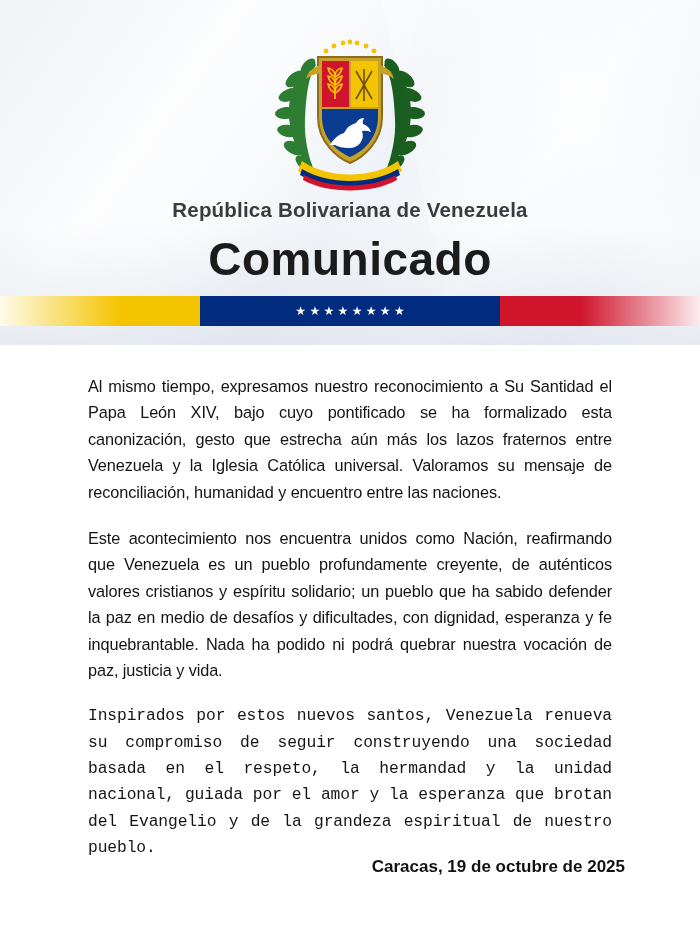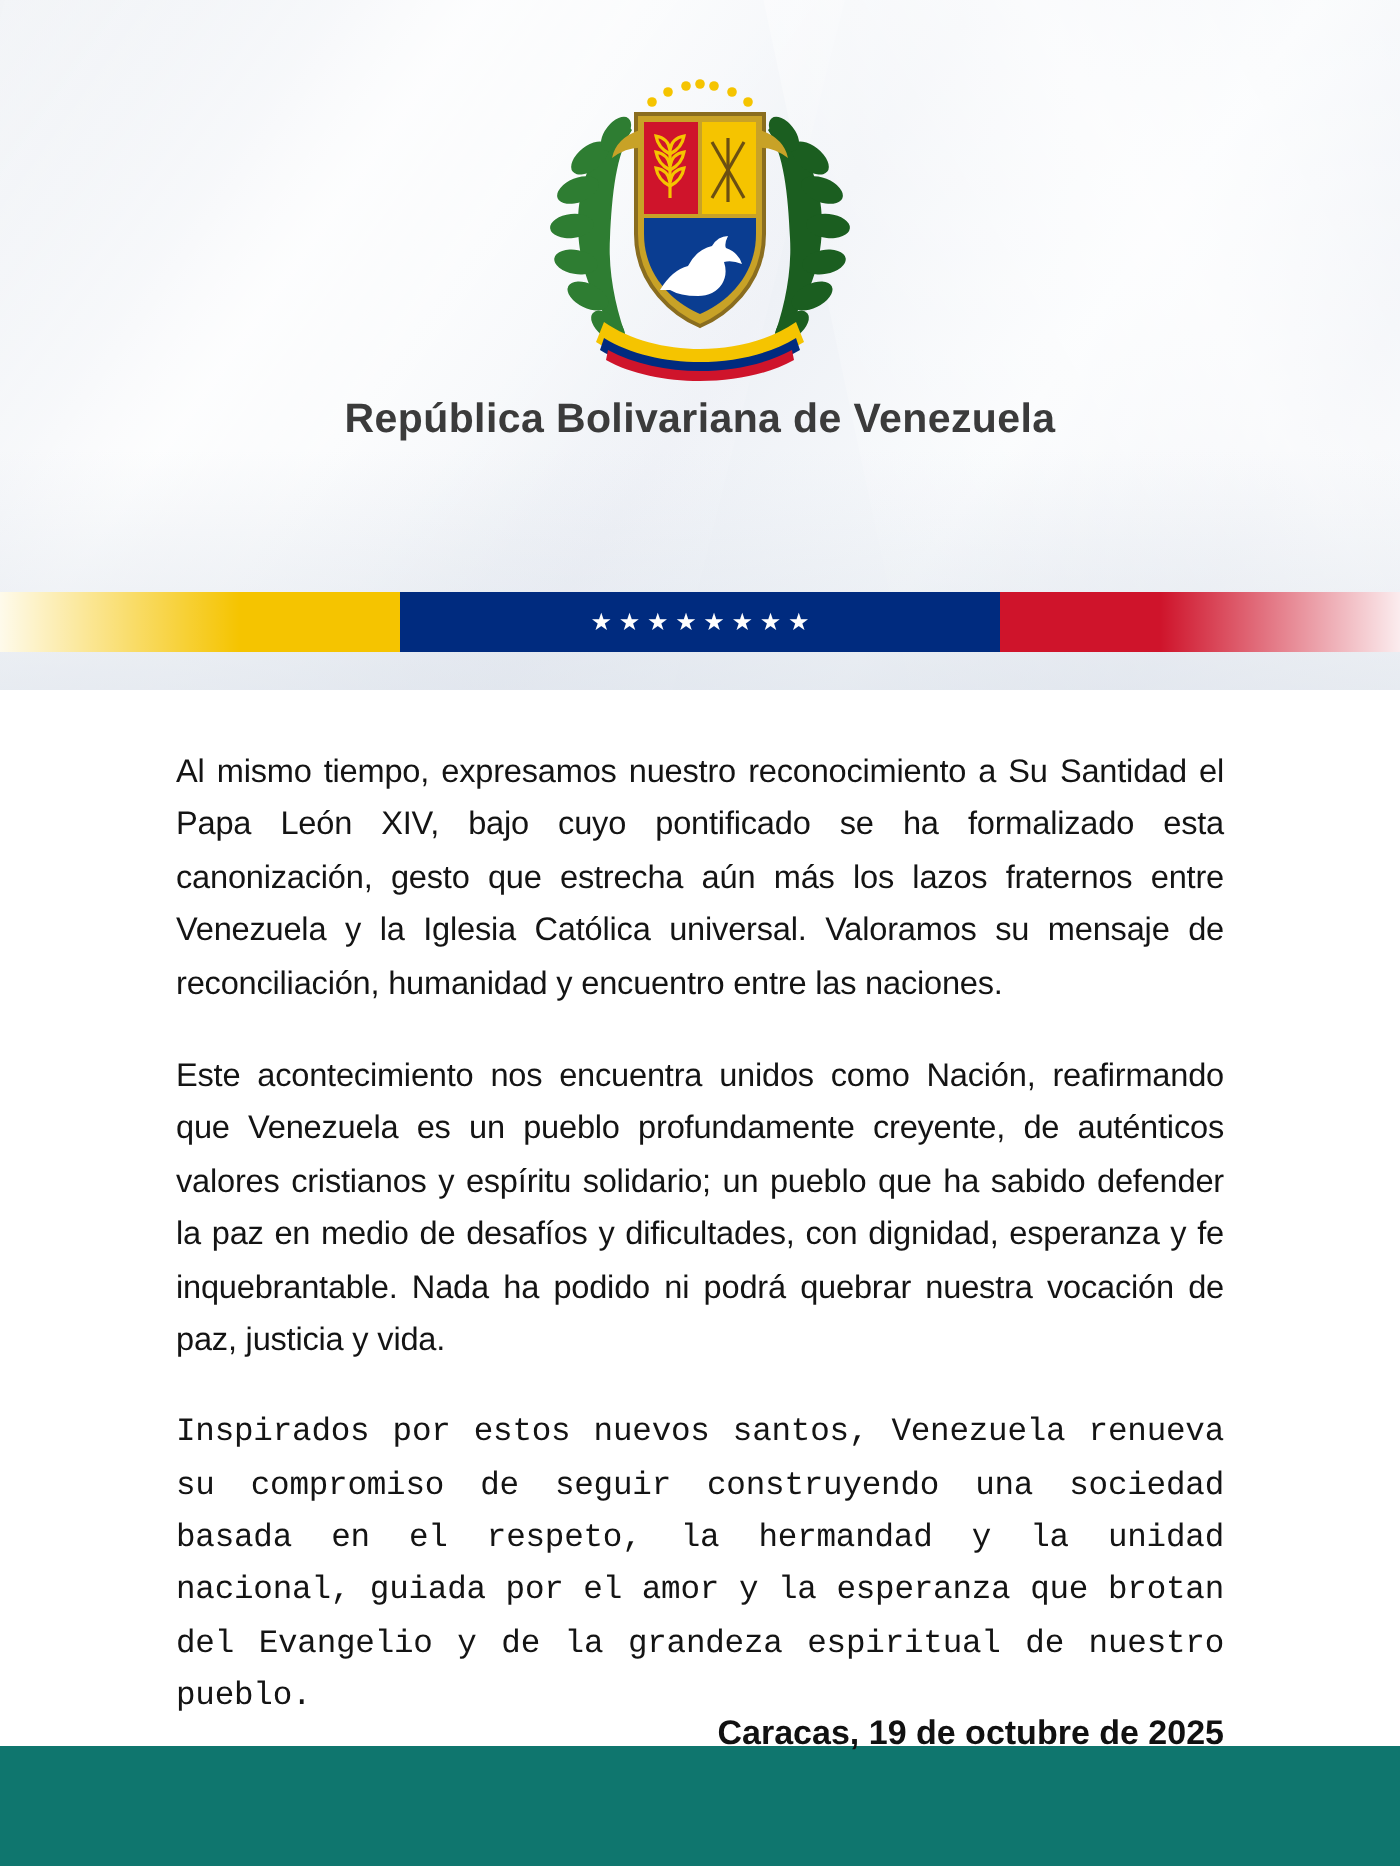--- a/index.html
+++ b/index.html
@@ -133,21 +133,21 @@
     width: 120px; height: 30px;
     background: linear-gradient(270deg, rgba(255,255,255,0.92) 0%, rgba(255,255,255,0) 100%);
   }
 
   
   .body-area {
     position: absolute;
     top: 345px;
     left: 0;
     width: 700px;
-    height: 528px;
+    height: 588px;
     background: #ffffff;
     padding: 0;
   }
   .content {
     position: absolute;
     top: 28px;
     left: 88px;
     width: 524px;
   }
   .para {
@@ -156,21 +156,21 @@
     color: #141414;
     text-align: justify;
     margin: 0 0 20px 0;
     letter-spacing: -0.1px;
   }
   .para:last-of-type { margin-bottom: 0; font-family: Liberation Mono, monospace; }
 
   .signoff {
     position: absolute;
     top: 512px;
-    left: 88px;
+    left: 101px;
     width: 524px;
     text-align: right;
     font-size: 17px;
     font-weight: bold;
     color: #111111;
   }
 </style>
 </head>
 <body>
 
@@ -247,20 +247,21 @@
 
         <g fill="#c8a227">
           <path d="M70 44 q-12 4 -14 14 q8 -6 16 -5 Z"></path>
           <path d="M130 44 q12 4 14 14 q-8 -6 -16 -5 Z"></path>
         </g>
       </svg>
     </div>
 
     <div class="republic-line">República Bolivariana de Venezuela</div>
 
+    <div class="comunicado">Comunicado</div>
 
     <div class="flagbar">
       <div class="flag-yellow"></div>
       <div class="flag-blue">
         <div class="flag-stars">★ ★ ★ ★ ★ ★ ★ ★</div>
       </div>
       <div class="flag-red"></div>
       <div class="flag-fade-l"></div>
       <div class="flag-fade-r"></div>
     </div>

